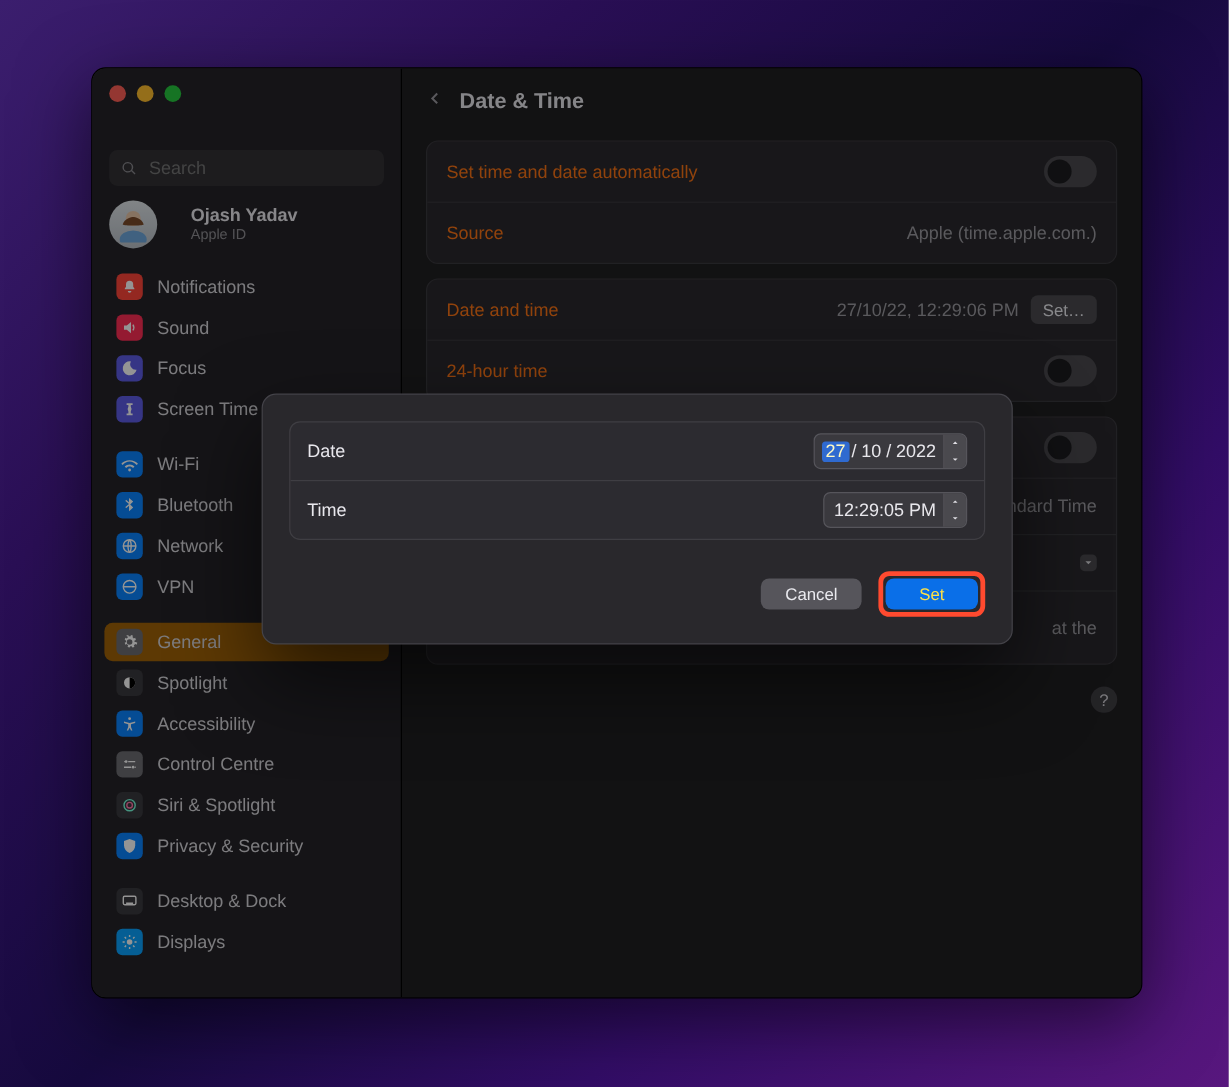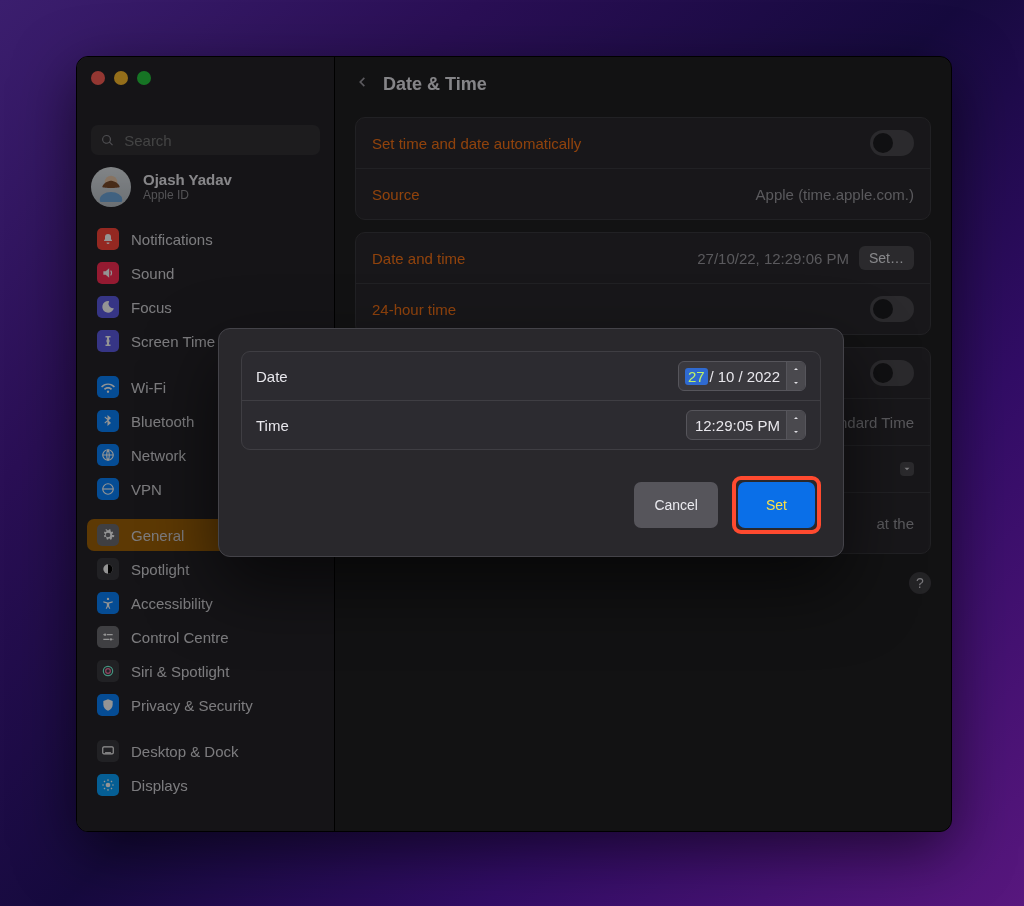--- a/index.html
+++ b/index.html
@@ -30,21 +30,21 @@
     width:258px;flex:0 0 258px;background:#252428;padding-top:50px;
     box-sizing:border-box;color:#d6d5da;font-size:15px;
     border-right:1px solid #000;overflow:hidden;
   }
   .search{
     margin:18px 14px 12px;position:relative;height:30px;border-radius:7px;
     background:#323135;display:flex;align-items:center;padding:0 10px;color:#8a898e;
   }
   .search svg{width:15px;height:15px;margin-right:8px;fill:#8a898e}
   .search input{background:transparent;border:0;outline:0;color:#d6d5da;font-size:15px;width:100%}
-  .account{display:flex;align-items:center;gap:12px;margin:8px 14px 16px}
+  .account{display:flex;align-items:center;gap:28px;margin:8px 14px 16px}
   .avatar{width:40px;height:40px;border-radius:50%;background:linear-gradient(#dfe4e8,#b9c0c7);display:flex;align-items:center;justify-content:center;}
   .avatar svg{width:30px;height:30px}
   .acct-name{font-size:15px;font-weight:600;color:#e8e7ec;line-height:1.1}
   .acct-sub{font-size:12px;color:#8f8e93}
   .group{margin:14px 10px 0}
   .item{
     display:flex;align-items:center;gap:12px;height:32px;padding:0 10px;border-radius:7px;
     color:#d6d5da;margin:2px 0;white-space:nowrap;
   }
   .item.selected{background:#a16207}
@@ -61,21 +61,21 @@
   .back svg{width:14px;height:22px;fill:#9b9aa0}
   .title{font-size:18px;font-weight:700;color:#e6e5ea}
   .panel{margin:6px 20px;border-radius:10px;background:#2a292d;border:1px solid #3a393e;overflow:hidden}
   .row{display:flex;align-items:center;height:50px;padding:0 16px;border-top:1px solid #3a393e}
   .row:first-child{border-top:0}
   .row .label{flex:1;color:#f97316;font-size:15px}
   .row .val{color:#9b9aa0;font-size:15px}
   .setbtn{margin-left:10px;background:#4a494e;border-radius:6px;color:#eaeaef;font-size:14px;padding:4px 10px}
   .toggle{width:44px;height:26px;border-radius:13px;background:#4a494e;position:relative}
   .toggle::after{content:"";position:absolute;left:3px;top:3px;width:20px;height:20px;border-radius:50%;background:#1d1c1f}
-  .sel{display:flex;align-items:center;gap:8px;color:#bef264}
+  .sel{display:flex;align-items:center;gap:8px;color:#fef9c3}
   .chev{width:14px;height:14px;display:flex;align-items:center;justify-content:center;border-radius:4px;background:#4a494e}
   .chev svg{width:10px;height:10px;fill:#d6d5da}
   .help{width:22px;height:22px;border-radius:50%;background:#3f3e43;color:#cfced3;display:flex;align-items:center;justify-content:center;margin:12px 20px 0 auto;font-size:14px}
   
   .peek{color:#c7c6cb;font-size:15px}
   
   .sheet{
     position:absolute;z-index:20;left:218px;top:328px;width:580px;
     background:#29282c;border-radius:12px;border:1px solid #444349;
     box-shadow:0 30px 70px rgba(0,0,0,.6);padding:22px;
@@ -85,21 +85,21 @@
   .srow{display:flex;align-items:center;height:48px;padding:0 14px;border-top:1px solid #3f3e43}
   .srow:first-child{border-top:0}
   .srow .lab{flex:1}
   .dfield{display:flex;align-items:center;background:#3a393e;border:1px solid #56555b;border-radius:6px;height:28px;padding:0 0 0 6px;font-variant-numeric:tabular-nums}
   .seg{padding:0 2px}
   .seg.sel{background:#2f6ad0;border-radius:3px;padding:0 3px}
   .stepper{width:18px;height:28px;background:#4a494e;border-left:1px solid #56555b;border-radius:0 5px 5px 0;margin-left:4px;display:flex;flex-direction:column}
   .stepper div{flex:1;display:flex;align-items:center;justify-content:center}
   .stepper svg{width:8px;height:8px;fill:#e0dfe4}
   .btnbar{display:flex;justify-content:flex-end;gap:14px;margin-top:26px;align-items:center}
-  .btn{height:46px;border-radius:7px;padding:0 20px;display:flex;align-items:center;font-size:14px}
+  .btn{height:26px;border-radius:7px;padding:0 20px;display:flex;align-items:center;font-size:14px}
   .btn.cancel{background:#56555b;color:#eaeaef}
   .btn.primary{background:#0a6fe8;color:#fde047;padding:0 28px}
   .hl{border:4px solid #ff4a2f;border-radius:9px;padding:2px}
 </style>
 </head>
 <body>
 
 <div class="desktop">
 
   <div class="window">

